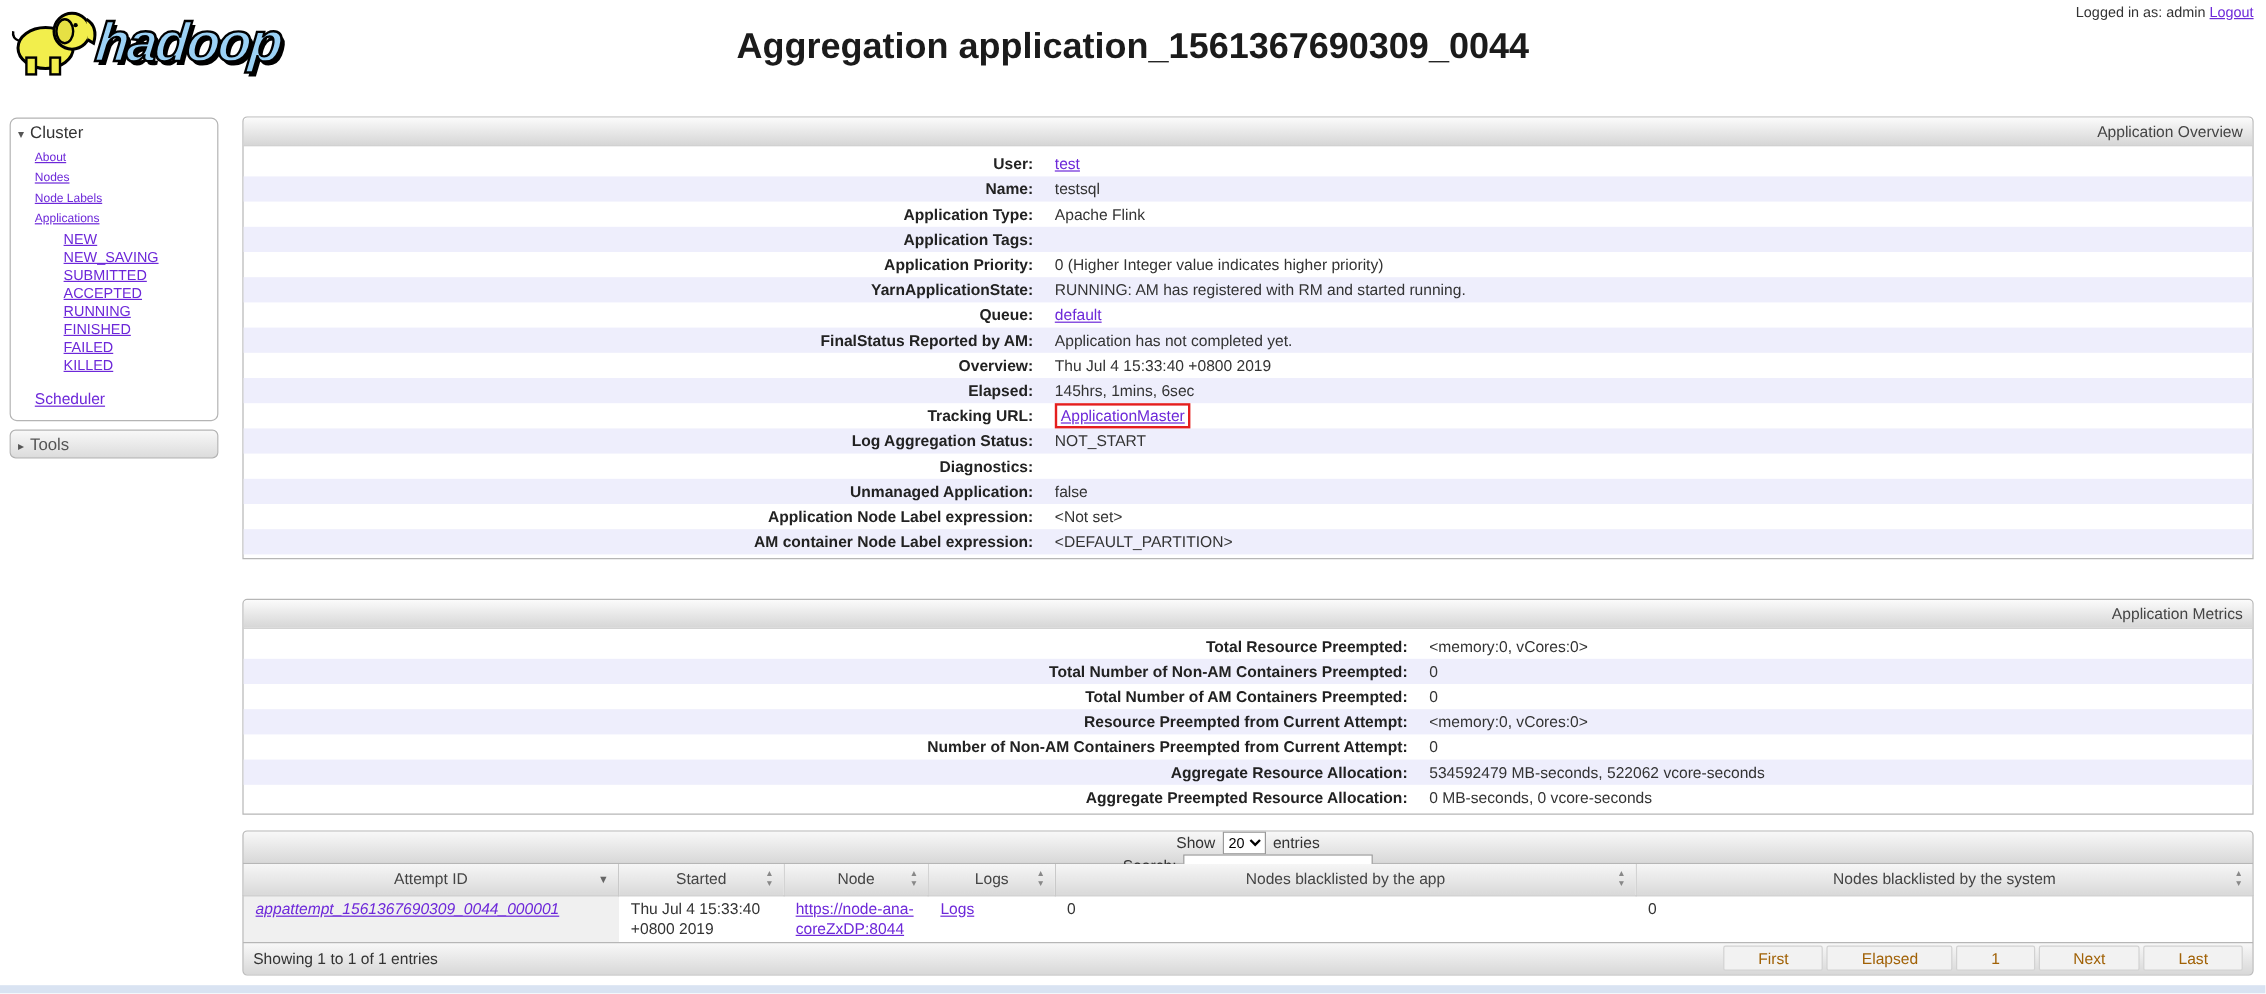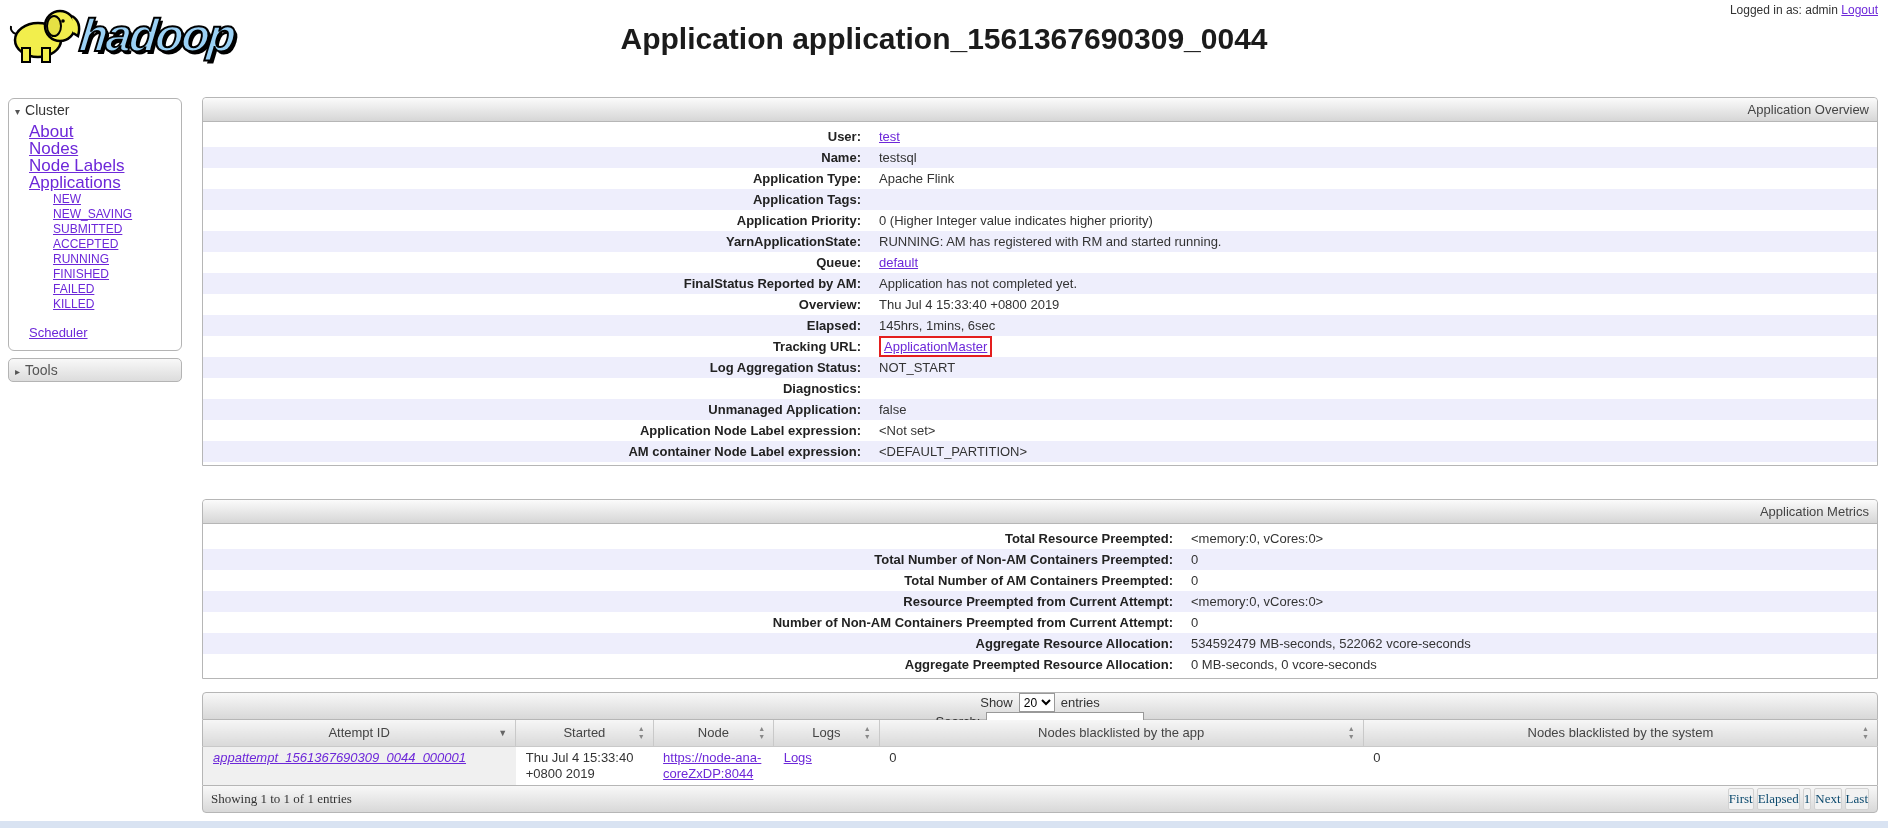--- a/index.html
+++ b/index.html
@@ -25,21 +25,21 @@
     font-size:30px; font-weight:bold; color:#1b1b1b;
   }
   .login-area { position:absolute; top:3px; right:10px; font-size:12px; color:#333; }
 
   
   .sidebar { position:absolute; left:8px; top:98px; width:174px; }
   .side-box { border:1px solid #b4b4b4; border-radius:6px; background:#fff; padding-bottom:10px; }
   .side-box-header { padding:3px 6px; font-size:14px; color:#333; cursor:pointer; }
   .caret { font-size:10px; color:#555; margin-right:5px; }
   .nav-list { list-style:none; margin:2px 0 0 20px; }
-  .nav-list li { line-height:17px; font-size:17px; }
+  .nav-list li { line-height:17px; font-size:10px; }
   .subnav { list-style:none; margin:1px 0 0 44px; }
   .subnav li { line-height:15px; font-size:12px; }
   .scheduler-wrap { margin:13px 0 0 20px; font-size:13px; }
   .tools-box { margin-top:7px; border:1px solid #b4b4b4; border-radius:5px;
     background:linear-gradient(#f8f8f8,#dcdcdc); }
   .tools-box .side-box-header { color:#555; }
 
   
   .main { position:absolute; left:202px; top:97px; width:1676px; }
   .section { border:1px solid #b6b6b6; border-radius:4px 4px 0 0; background:#fff; }
@@ -82,47 +82,47 @@
   .sort-both i { font-style:normal; font-size:7px; line-height:8px; }
   table.dt td {
     padding:3px 10px; vertical-align:top; text-align:left; color:#333;
     line-height:16px; overflow-wrap:break-word; background:#fff;
   }
   table.dt tbody tr { border-left:1px solid #b6b6b6; border-right:1px solid #b6b6b6; }
   table.dt td.sorted { background:#f0f0f0;font-style:italic; }
   .dt-footer {
     height:28px; background:linear-gradient(#f8f8f8,#d8d8d8); border:1px solid #b6b6b6;
     border-radius:0 0 4px 4px; display:flex; align-items:center; justify-content:space-between;
-    padding:0 8px; font-size:13px; color:#333;font-family:Liberation Serif, serif;
+    padding:0 8px; font-size:13px; color:#333;
   }
   .pagination { display:flex; gap:3px; }
   .page-btn {
-    display:inline-block; padding:2px 0; border:1px solid #d2d2d2; background:#f2f2f2;
-    color:#0c4a6e; font-size:13px; border-radius:2px; cursor:default;
+    display:inline-block; padding:2px 28px; border:1px solid #d2d2d2; background:#f2f2f2;
+    color:#a16207; font-size:13px; border-radius:2px; cursor:default;
   }
   .bottom-strip { position:absolute; left:0; top:821px; width:100%; height:7px; background:#d9e3f2; }
 </style>
 </head>
 <body>
 
 <div class="logo">
   <svg width="78" height="62" viewBox="0 0 78 62">
     <ellipse cx="30" cy="36" rx="23" ry="17" fill="#f2ee4c" stroke="#000" stroke-width="2.5"></ellipse>
     <rect x="14" y="44" width="8" height="14" fill="#f2ee4c" stroke="#000" stroke-width="2"></rect>
     <rect x="34" y="44" width="8" height="14" fill="#f2ee4c" stroke="#000" stroke-width="2"></rect>
     <circle cx="52" cy="22" r="15" fill="#f2ee4c" stroke="#000" stroke-width="2.5"></circle>
     <ellipse cx="46" cy="22" rx="7" ry="10" fill="#e6e044" stroke="#000" stroke-width="2"></ellipse>
     <path d="M64 12 q10 6 6 20 l-5 -3" fill="#f2ee4c" stroke="#000" stroke-width="2.5"></path>
     <circle cx="55" cy="17" r="1.8" fill="#000"></circle>
     <path d="M8 30 q-6 -2 -5 -8" fill="none" stroke="#000" stroke-width="2"></path>
   </svg>
   <span class="logo-text">hadoop</span>
 </div>
 
-<div class="page-title">Application application_1561367690309_0044</div>
+<div class="page-title">Aggregation application_1561367690309_0044</div>
 
 <div class="login-area">
   <span>Logged in as: admin</span>
   <a>Logout</a>
 </div>
 
 <div class="sidebar">
   <div class="side-box">
     <div class="side-box-header">
       <span class="caret">▾</span><span>Cluster</span>

